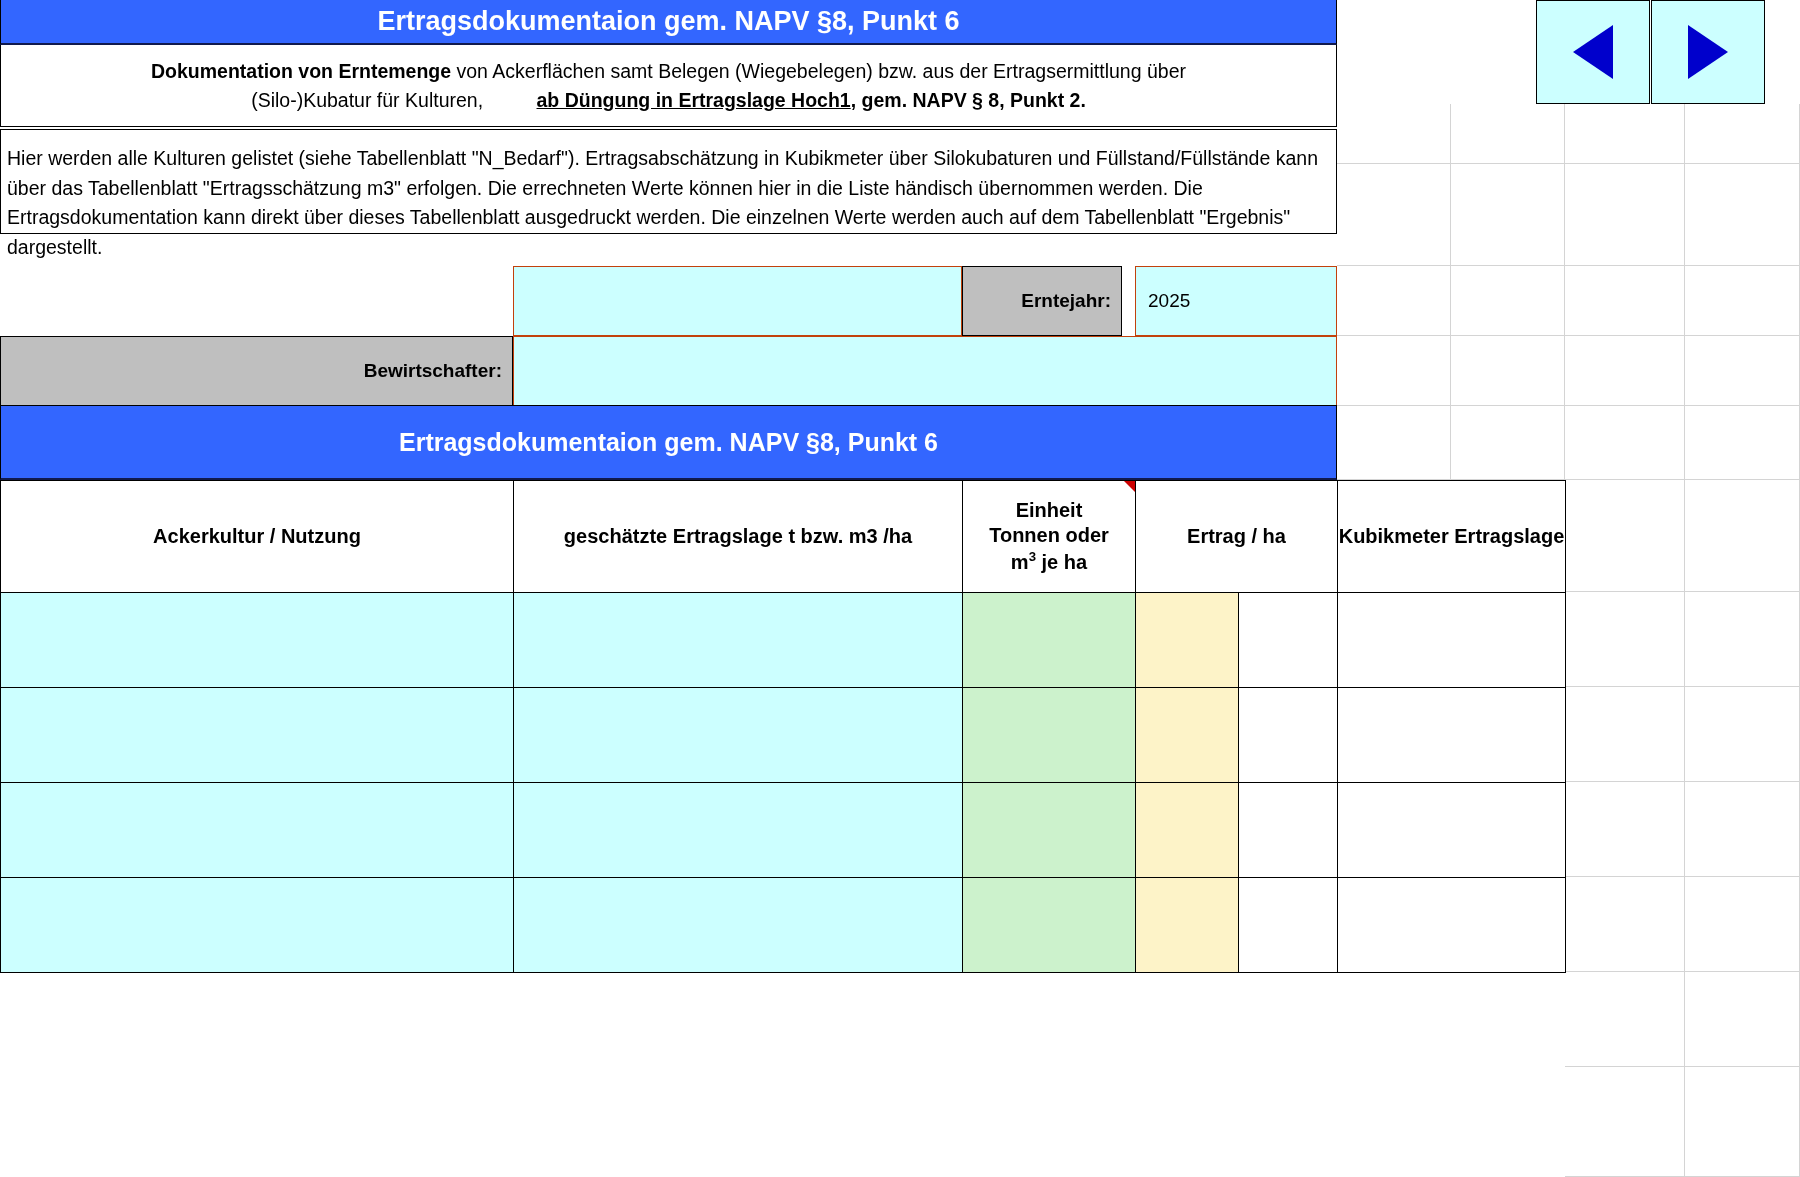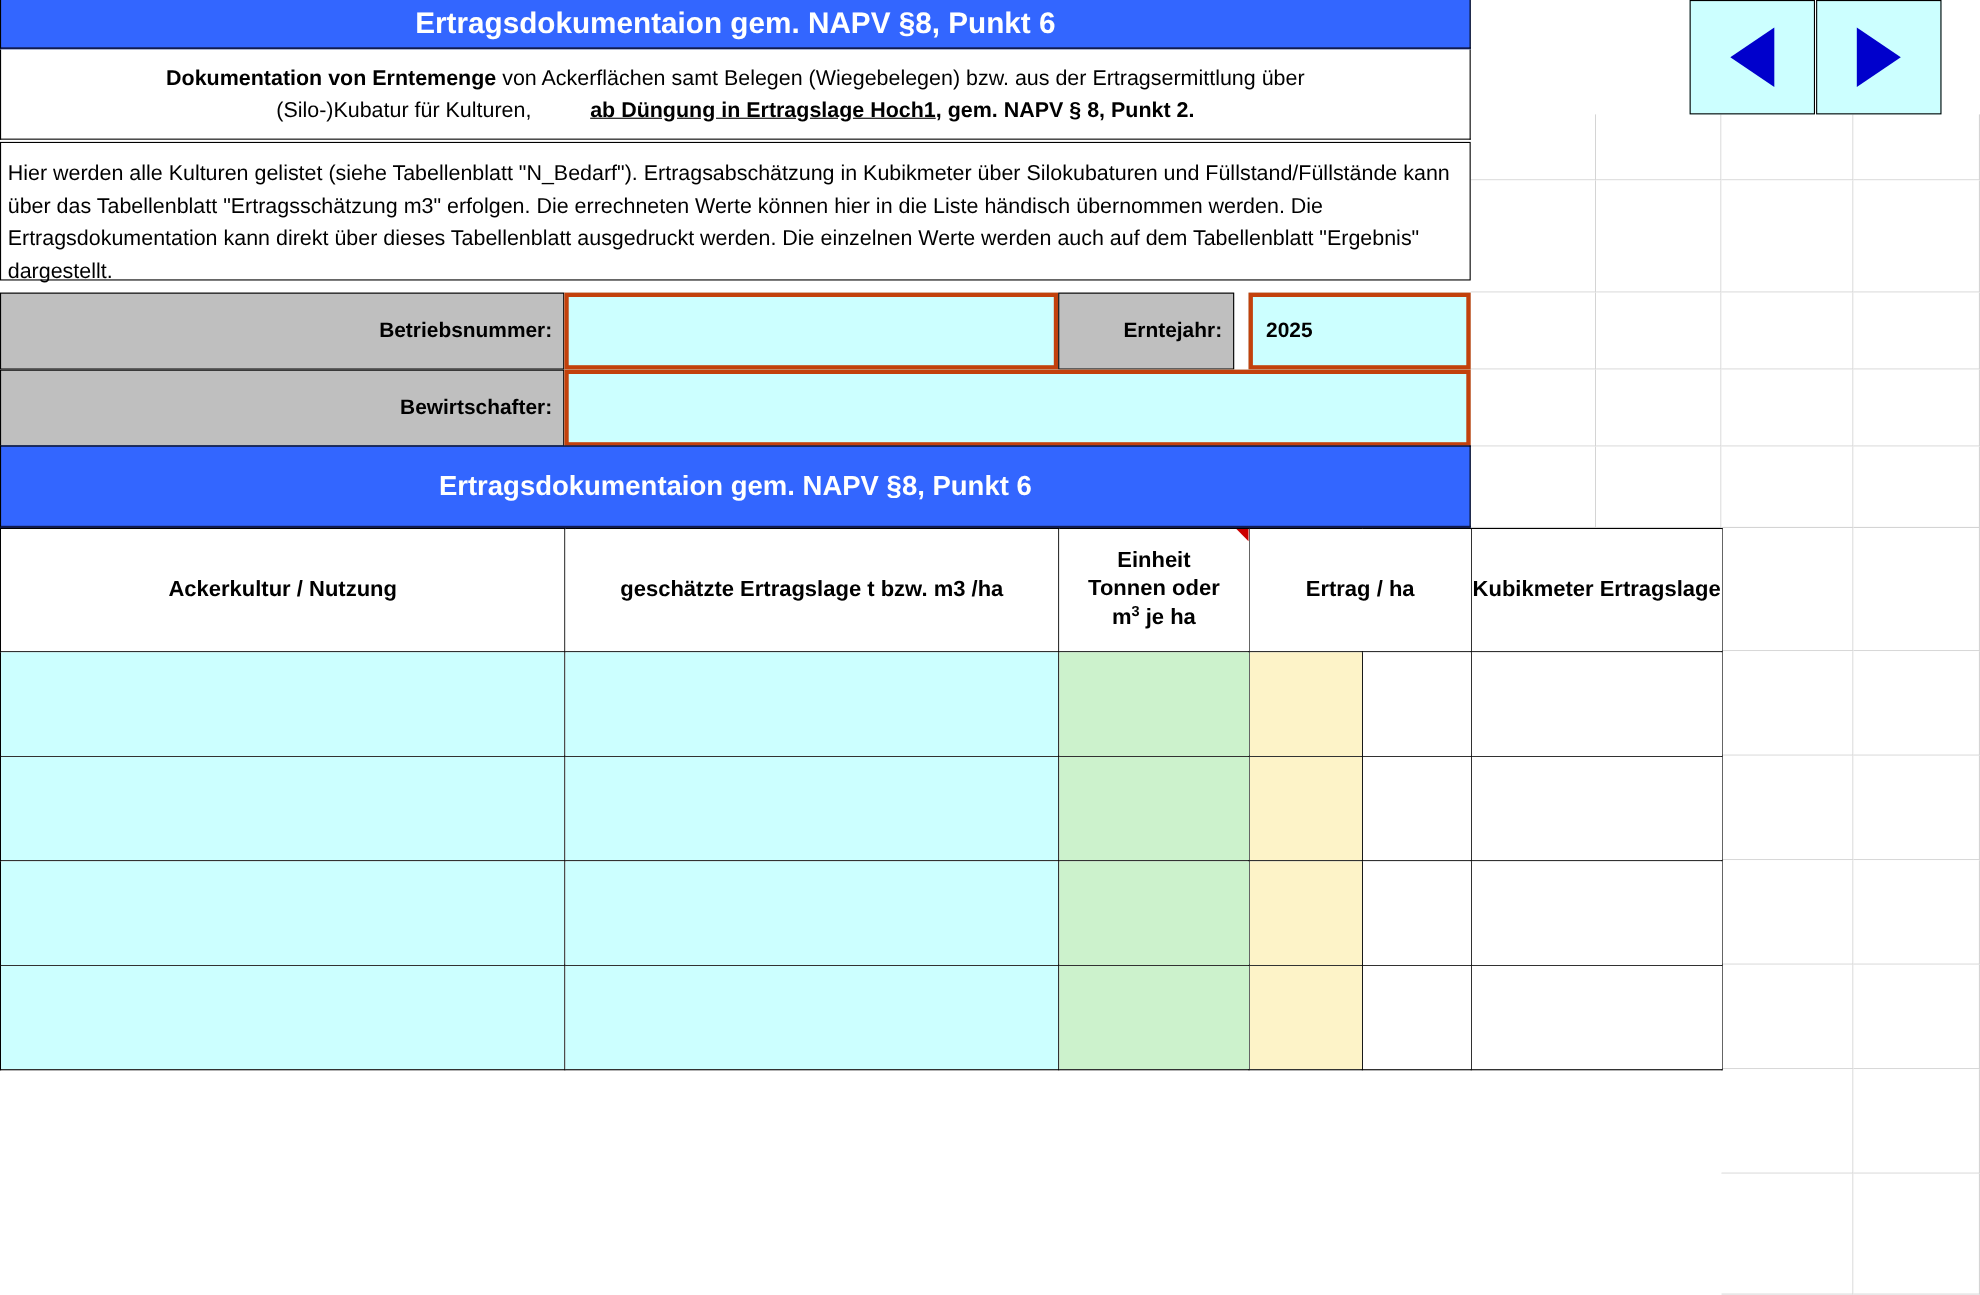--- a/index.html
+++ b/index.html
@@ -72,21 +72,21 @@
     color: #000;
   }
   .subhead b { font-weight: bold; }
   .subhead u { text-decoration: underline; font-weight: bold; margin-left: 48px; }
 
   .infobox {
     position: absolute;
     left: 0;
     top: 129px;
     width: 1337px;
-    height: 126px;
+    height: 105px;
     border: 1px solid #000;
     background: #ffffff;
     padding: 14px 8px 17px 6px;
     font-size: 19.5px;
     line-height: 1.52;
     color: #000;
     text-align: left;
   }
 
   
@@ -94,23 +94,23 @@
     background: #bfbfbf;
     justify-content: flex-end;
     padding-right: 10px;
     font-weight: bold;
     font-size: 19px;
     color: #000;
     border: 1px solid #000;
   }
   .form-input {
     background: #ccffff;
-    border: 4px solid #c2410c;
+    border: 1px solid #c2410c;
     padding-left: 12px;
-    font-weight: bold;
+    font-weight: normal;
     font-size: 19px;
     color: #000;
   }
 
   #lbl-betriebsnummer { left: 0;    top: 266px; width: 513px; height: 70px; }
   #val-betriebsnummer { left: 513px; top: 266px; width: 449px; height: 70px; }
   #lbl-erntejahr      { left: 962px; top: 266px; width: 160px; height: 70px; }
   #val-erntejahr      { left: 1135px; top: 266px; width: 202px; height: 70px; }
   #lbl-bewirtschafter { left: 0;    top: 336px; width: 513px; height: 70px; }
   #val-bewirtschafter { left: 513px; top: 336px; width: 824px; height: 70px; }
@@ -258,21 +258,20 @@
     <div>
       <b>Dokumentation von Erntemenge</b><span> von Ackerflächen samt Belegen (Wiegebelegen) bzw. aus der Ertragsermittlung über</span>
     </div>
     <div>
       <span>(Silo-)Kubatur für Kulturen, </span><u>ab Düngung in Ertragslage Hoch1</u><b>, gem. NAPV § 8, Punkt 2.</b>
     </div>
   </div>
 
   <div class="infobox">Hier werden alle Kulturen gelistet (siehe Tabellenblatt "N_Bedarf"). Ertragsabschätzung in Kubikmeter über Silokubaturen und Füllstand/Füllstände kann über das Tabellenblatt "Ertragsschätzung m3" erfolgen. Die errechneten Werte können hier in die Liste händisch übernommen werden. Die Ertragsdokumentation kann direkt über dieses Tabellenblatt ausgedruckt werden. Die einzelnen Werte werden auch auf dem Tabellenblatt "Ergebnis" dargestellt.</div>
 
-  <div class="cell form-label" id="lbl-betriebsnummer">Betriebsnummer:</div>
   <div class="cell form-input" id="val-betriebsnummer"></div>
 
   <div class="cell form-label" id="lbl-erntejahr">Erntejahr:</div>
   <div class="cell form-input" id="val-erntejahr">2025</div>
 
   <div class="cell form-label" id="lbl-bewirtschafter">Bewirtschafter:</div>
   <div class="cell form-input" id="val-bewirtschafter"></div>
 
   <div class="title-banner" id="title-table">Ertragsdokumentaion gem. NAPV §8, Punkt 6</div>
 

